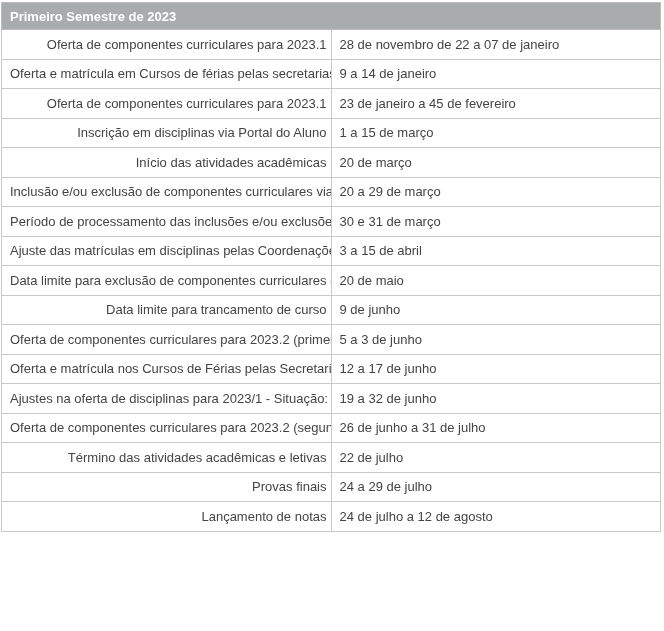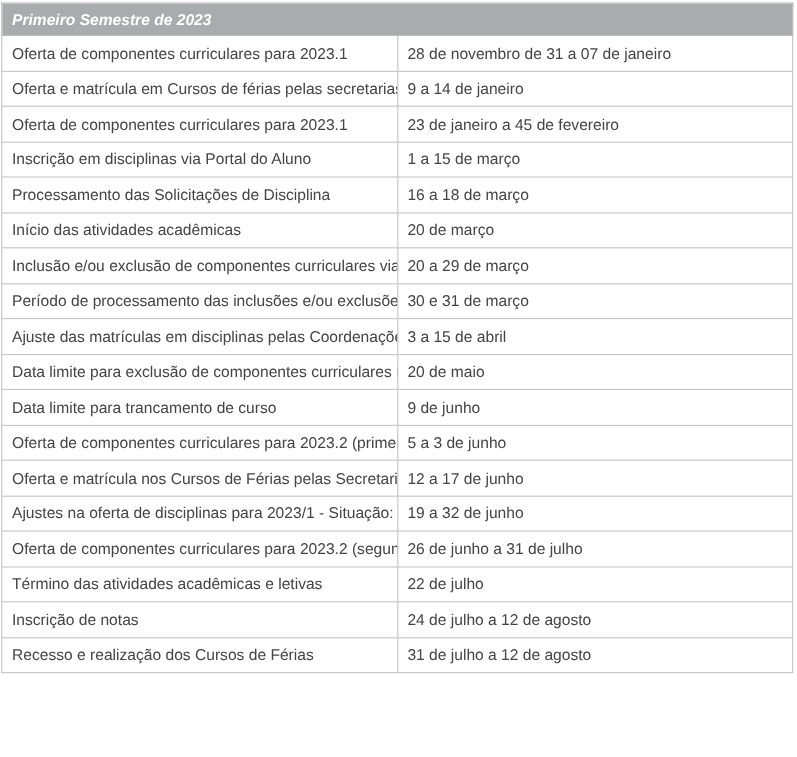--- a/index.html
+++ b/index.html
@@ -19,64 +19,59 @@
   }
   table.calendar th {
     background: #a9acac;
     color: #ffffff;
     font-weight: bold;
     font-size: 13px;
     text-align: left;
     height: 24px;
     padding: 1px 4px 1px 8px;
     border: 1px solid #bcbcbc;
-    font-style: italic;
   }
   table.calendar td {
     font-size: 13px;
     color: #444444;
     height: 28.5px;
     vertical-align: middle;
     padding: 0 4px 0 8px;
     border: 1px solid #c9c9c9;
     white-space: nowrap;
     overflow: hidden;
   }
-  td.activity { width: 412px; }
+  td.activity { width: 412px; text-align: right; }
   td.period   { width: 232px; }
 </style>
 </head>
 <body>
 
 <table class="calendar">
   <thead>
     <tr>
       <th colspan="2">Primeiro Semestre de 2023</th>
     </tr>
   </thead>
   <tbody>
       <tr>
         <td class="activity">Oferta de componentes curriculares para 2023.1</td>
-        <td class="period">28 de novembro de 31 a 07 de janeiro</td>
+        <td class="period">28 de novembro de 22 a 07 de janeiro</td>
       </tr>
       <tr>
         <td class="activity">Oferta e matrícula em Cursos de férias pelas secretarias acadêmicas</td>
         <td class="period">9 a 14 de janeiro</td>
       </tr>
       <tr>
         <td class="activity">Oferta de componentes curriculares para 2023.1</td>
         <td class="period">23 de janeiro a 45 de fevereiro</td>
       </tr>
       <tr>
         <td class="activity">Inscrição em disciplinas via Portal do Aluno</td>
         <td class="period">1 a 15 de março</td>
-      </tr>
-      <tr>
-        <td class="activity">Processamento das Solicitações de Disciplina</td>
-        <td class="period">16 a 18 de março</td>
       </tr>
       <tr>
         <td class="activity">Início das atividades acadêmicas</td>
         <td class="period">20 de março</td>
       </tr>
       <tr>
         <td class="activity">Inclusão e/ou exclusão de componentes curriculares via Portal do Aluno</td>
         <td class="period">20 a 29 de março</td>
       </tr>
       <tr>
@@ -109,21 +104,21 @@
       </tr>
       <tr>
         <td class="activity">Oferta de componentes curriculares para 2023.2 (segunda parte)</td>
         <td class="period">26 de junho a 31 de julho</td>
       </tr>
       <tr>
         <td class="activity">Término das atividades acadêmicas e letivas</td>
         <td class="period">22 de julho</td>
       </tr>
       <tr>
-        <td class="activity">Inscrição de notas</td>
-        <td class="period">24 de julho a 12 de agosto</td>
+        <td class="activity">Provas finais</td>
+        <td class="period">24 a 29 de julho</td>
       </tr>
       <tr>
-        <td class="activity">Recesso e realização dos Cursos de Férias</td>
-        <td class="period">31 de julho a 12 de agosto</td>
+        <td class="activity">Lançamento de notas</td>
+        <td class="period">24 de julho a 12 de agosto</td>
       </tr>
     </tbody>
 </table>
 
 </body></html>

